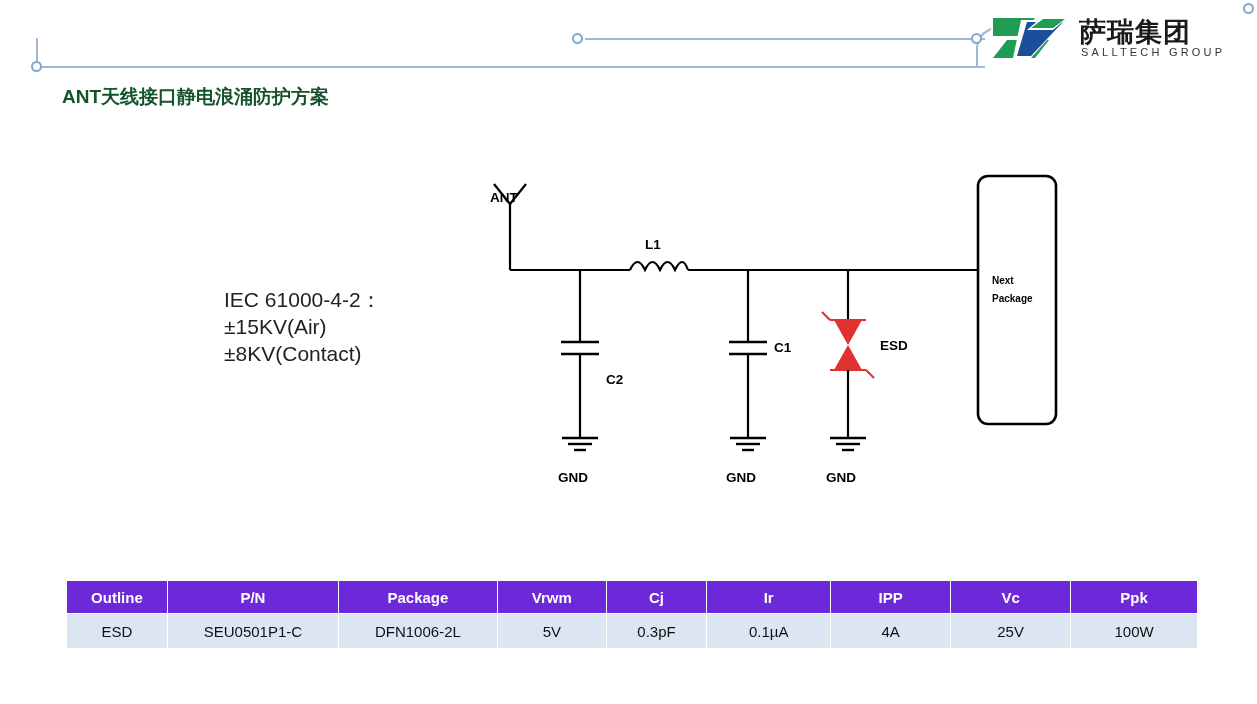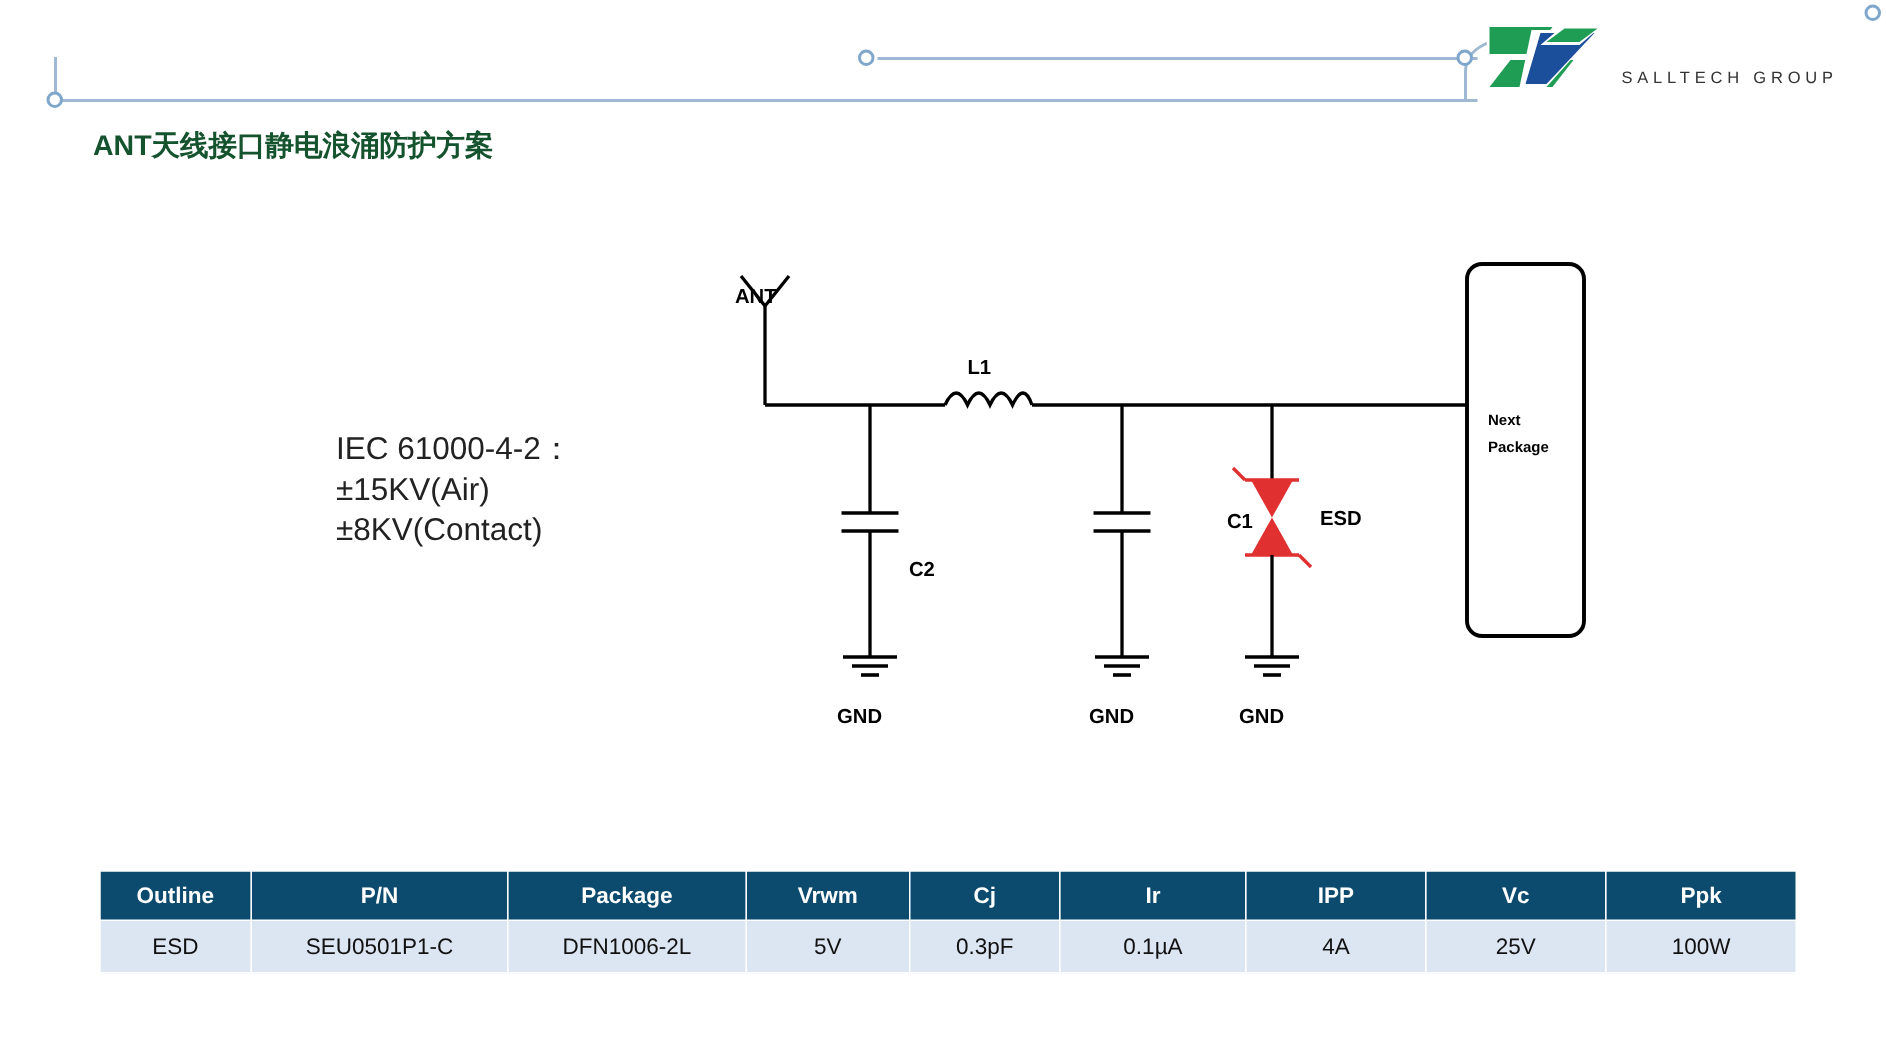--- a/index.html
+++ b/index.html
@@ -136,21 +136,21 @@
   
   #spec-table {
     position: absolute;
     left: 66px;
     top: 580px;
     width: 1132px;
     border-collapse: collapse;
     font-size: 15px;
   }
   #spec-table th {
-    background: #0c4a6e;
+    background: #6d28d9;
     color: #ffffff;
     font-weight: bold;
     height: 32px;
     border: 1px solid #ffffff;
     text-align: center;
     padding: 0 4px;
   }
   #spec-table td {
     background: #dce6f2;
     color: #111111;
@@ -179,20 +179,21 @@
   <div id="logo-box">
     <svg id="logo-mark" viewBox="0 0 78 46">
       <rect x="0" y="0" width="78" height="46" fill="#ffffff"></rect>
       <path d="M2 2 L44 2 L30 20 L2 20 Z" fill="#1f9d55"></path>
       <path d="M16 24 L58 24 L44 42 L2 42 Z" fill="#1f9d55"></path>
       <path d="M30 4 L74 4 L40 42 L22 42 Z" fill="#ffffff"></path>
       <path d="M36 6 L72 6 L40 40 L26 40 Z" fill="#1b4f9c"></path>
       <path d="M50 2 L76 2 L62 14 L36 14 Z" fill="#ffffff"></path>
       <path d="M52 3 L74 3 L62 12 L40 12 Z" fill="#1f9d55"></path>
     </svg>
+    <div id="logo-cn">萨瑞集团</div>
     <div id="logo-en">SALLTECH GROUP</div>
   </div>
 </div>
 
 <div id="subtitle">ANT天线接口静电浪涌防护方案</div>
 
 <div id="note">
   <div>IEC 61000-4-2：</div>
   <div>±15KV(Air)</div>
   <div>±8KV(Contact)</div>
@@ -240,21 +241,21 @@
     <line x1="400" y1="278" x2="436" y2="278" stroke="#000" stroke-width="2.4"></line>
     <line x1="406" y1="284" x2="430" y2="284" stroke="#000" stroke-width="2.4"></line>
     <line x1="412" y1="290" x2="424" y2="290" stroke="#000" stroke-width="2.4"></line>
 
     <rect x="548" y="16" width="78" height="248" rx="10" ry="10" fill="#ffffff" stroke="#000" stroke-width="2.6"></rect>
   </svg>
 
   <div class="sch-label" style="left:60px; top:30px;">ANT</div>
   <div class="sch-label" style="left:215px; top:77px;">L1</div>
   <div class="sch-label" style="left:176px; top:180px;margin-top:32px;">C2</div>
-  <div class="sch-label" style="left:344px; top:180px;margin-left:44px;">C1</div>
+  <div class="sch-label" style="left:344px; top:180px;">C1</div>
   <div class="sch-label" style="left:450px; top:178px;">ESD</div>
   <div class="sch-label" style="left:128px; top:310px;">GND</div>
   <div class="sch-label" style="left:296px; top:310px;">GND</div>
   <div class="sch-label" style="left:396px; top:310px;">GND</div>
 
   <div id="next-circuit-label" style="left:562px; top:112px;">
     <div>Next</div>
     <div>Package</div>
   </div>
 </div>

